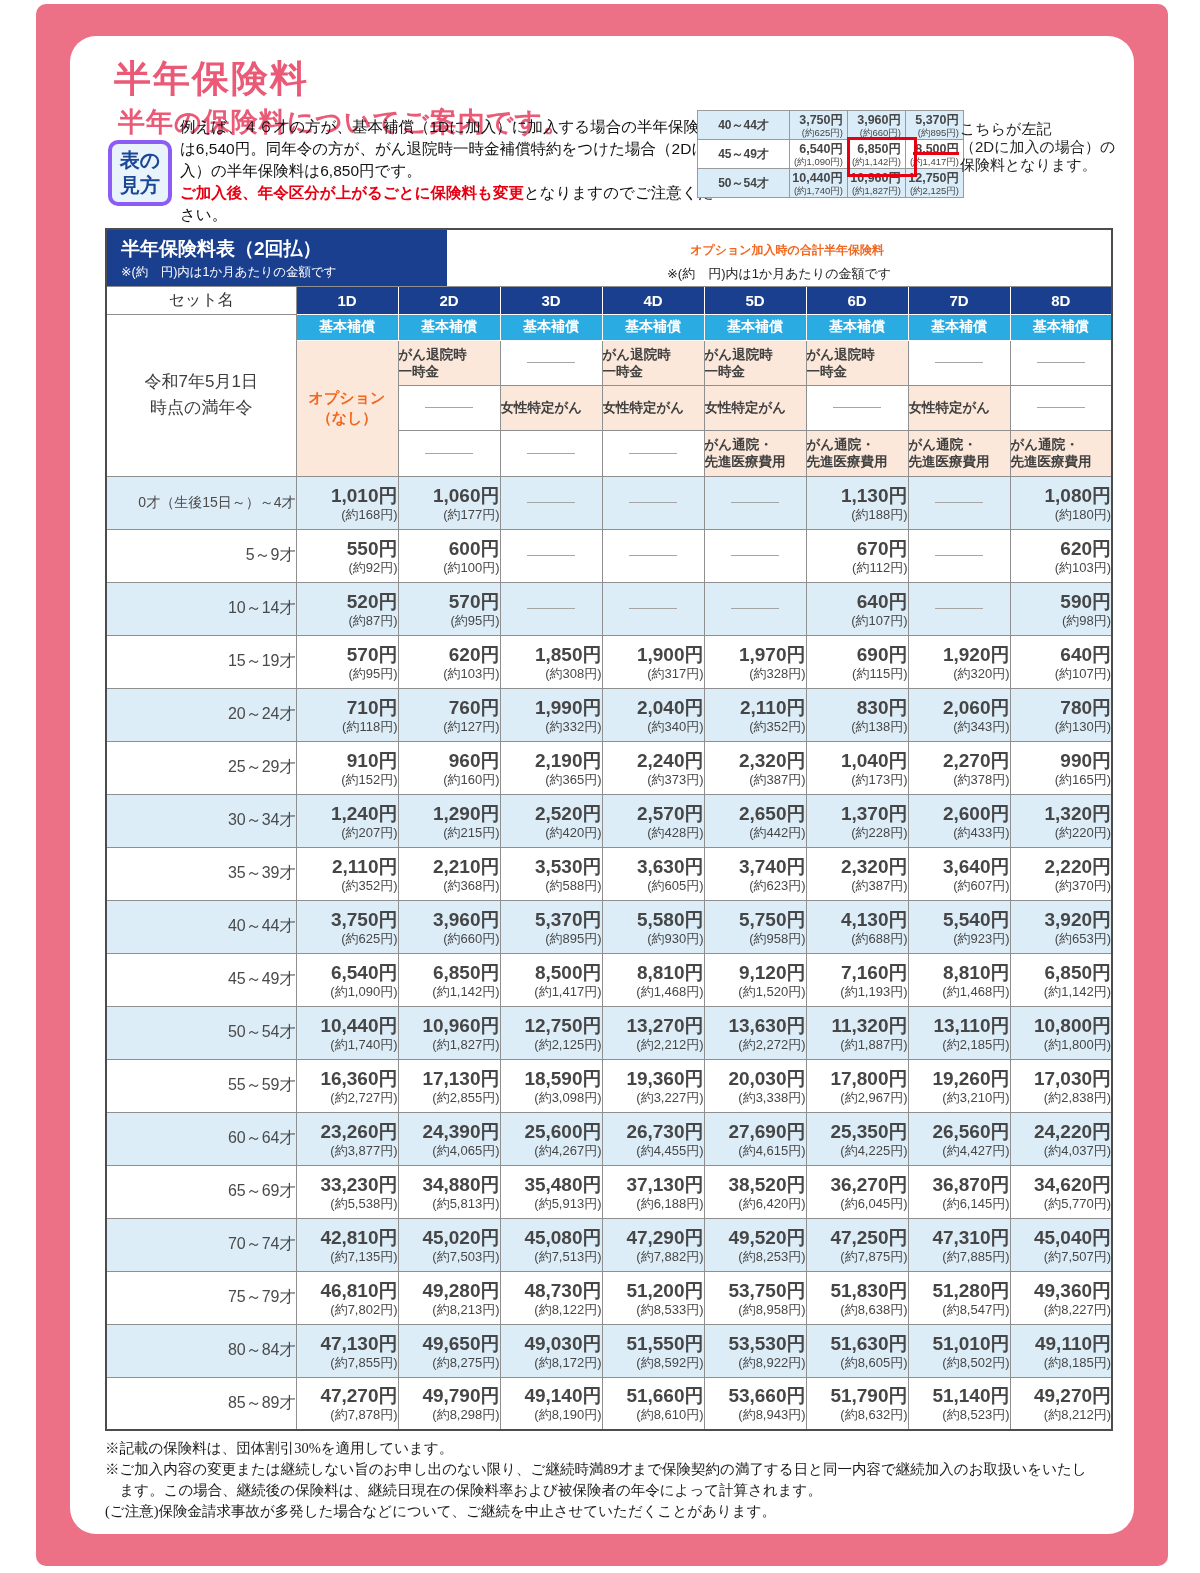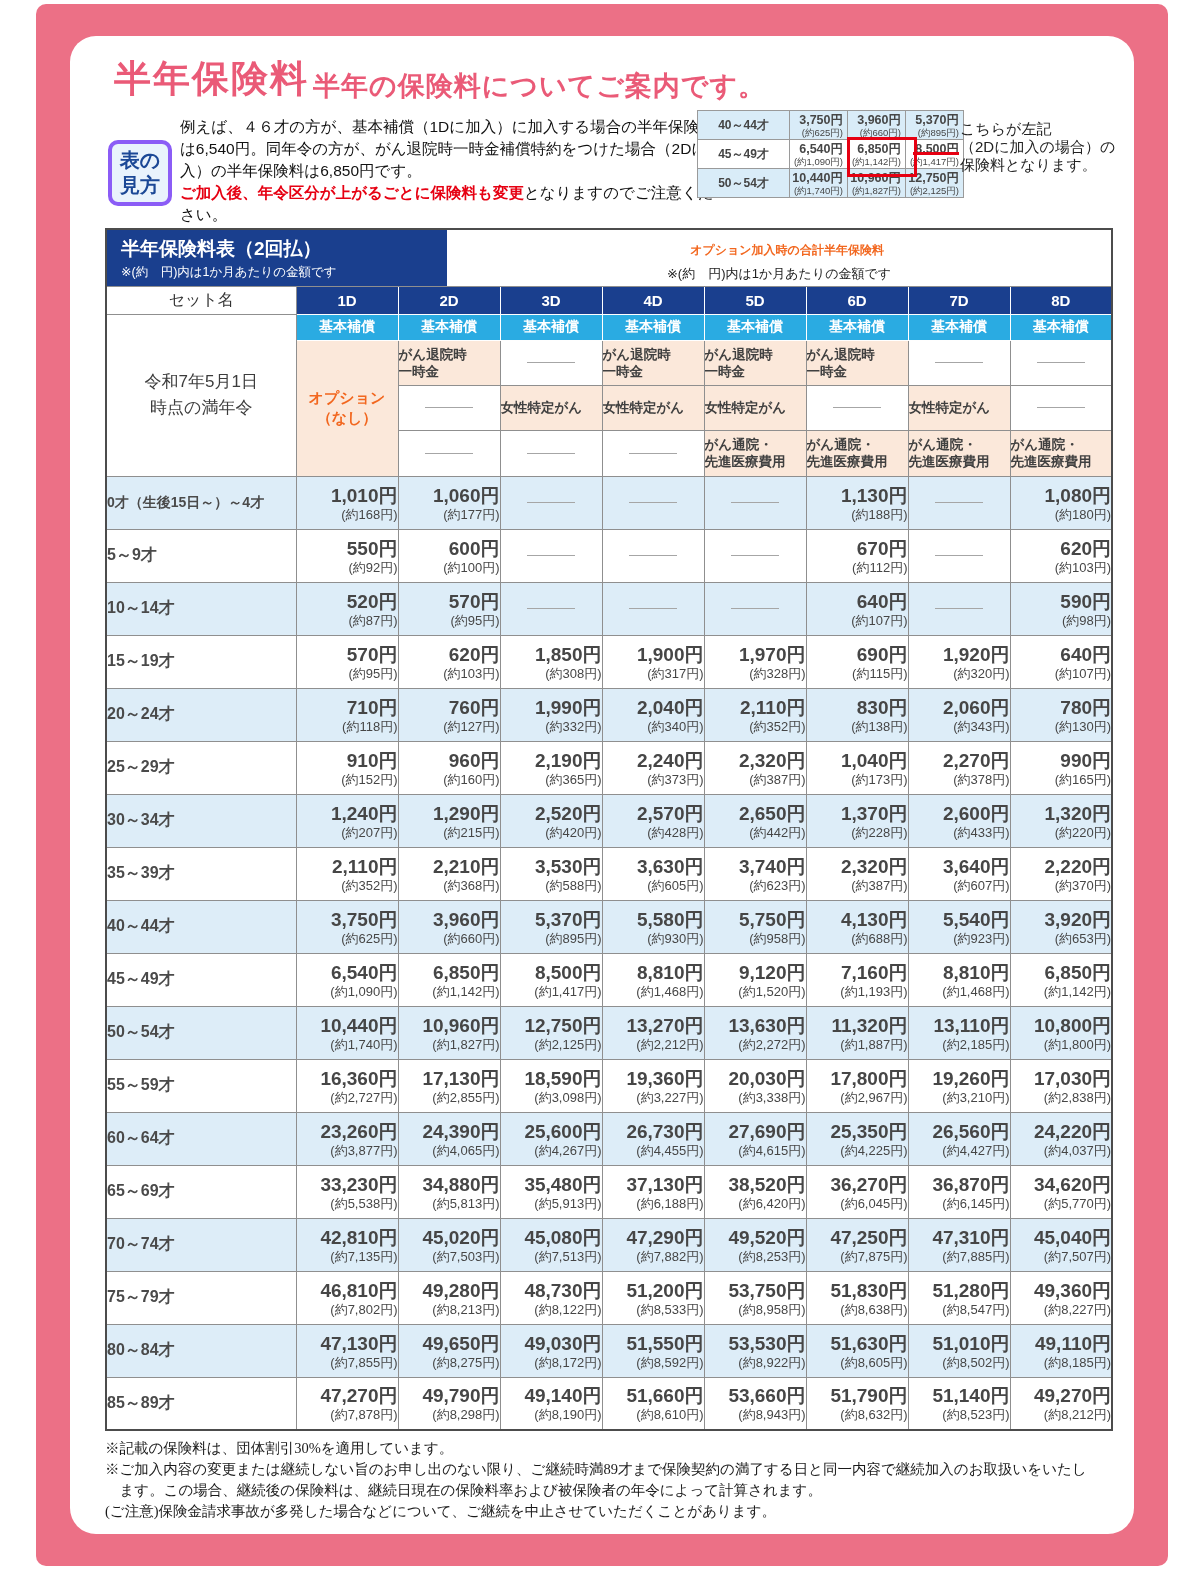--- a/index.html
+++ b/index.html
@@ -2,21 +2,21 @@
 <html><head>
 <meta charset="utf-8">
 <style>
   html,body{margin:0;padding:0;background:#fff;}
   .page{position:relative;width:1200px;height:1573px;background:#fff;overflow:hidden;
         font-family:"Liberation Sans","DejaVu Sans",sans-serif;}
   .frame{position:absolute;left:36px;top:4px;width:1132px;height:1562px;background:#ec7086;border-radius:10px;}
   .content{position:absolute;left:70px;top:36px;width:1064px;height:1498px;background:#fff;border-radius:26px;}
 
   
-  .title{position:absolute;left:44px;top:18px;display:flex;align-items:flex-end;color:#ea5a77;}
+  .title{position:absolute;left:44px;top:18px;display:flex;align-items:flex-start;color:#ea5a77;flex-direction:column;}
   .t1{font-size:37px;font-weight:bold;letter-spacing:2px;}
   .t2{font-size:27px;font-weight:bold;margin-left:4px;letter-spacing:1px;}
 
   
   .legend-box{position:absolute;left:38px;top:104px;width:64px;height:66px;background:#e9f3fc;
     border:4px solid #8b5cf6;border-radius:10px;display:flex;align-items:center;justify-content:center;
     text-align:center;font-size:20px;font-weight:bold;color:#1b4896;line-height:25px;white-space:pre-line;box-sizing:border-box;}
   .legend-text{position:absolute;left:110px;top:80px;width:548px;font-size:15.5px;line-height:22px;color:#111;}
   .warn-red{color:#e60012;font-weight:bold;}
 
@@ -53,21 +53,21 @@
   td.cyan{background:#2aabe2;color:#fff;font-weight:bold;font-size:14px;text-align:center;border:1px solid #fff !important;}
   td.agehead{background:#fff;font-size:17px;color:#3c3c3c;text-align:center;white-space:pre-line;line-height:26px;}
   .r-opt0{height:45px;} .r-opt1{height:45px;} .r-opt2{height:46px;}
   td.optnone{background:#fbe8da;color:#f2671f;font-weight:bold;font-size:15px;text-align:center;white-space:pre-line;line-height:20px;}
   td.opt{background:#fbe8da;color:#404040;font-weight:bold;font-size:13.5px;white-space:pre-line;line-height:17px;}
   td.optempty{background:#fff;}
   .dash{width:48px;height:1px;background:#a6a6a6;margin:0 auto;}
   tr.data-row{height:53px;}
   tr.data-row.blue td{background:#ddedf8;}
   tr.data-row.white td{background:#fff;}
-  td.agelabel{font-size:16px;font-weight:bold;color:#4a4a4a;text-align:left;}
+  td.agelabel{font-size:16px;font-weight:normal;color:#4a4a4a;text-align:right;}
   td.agelabel.small{font-size:14px;}
   td.pcell{text-align:right;padding:2px 8px 2px 2px;}
   .val{font-size:19px;font-weight:bold;color:#464646;line-height:23px;}
   .sub{font-size:13px;color:#464646;line-height:15px;}
 
   
   .footnotes{position:absolute;left:35px;top:1402px;width:1015px;font-size:14.5px;color:#1a1a1a;font-family:Liberation Serif, serif;}
   .fn-line{line-height:21px;}
 </style>
 </head>

